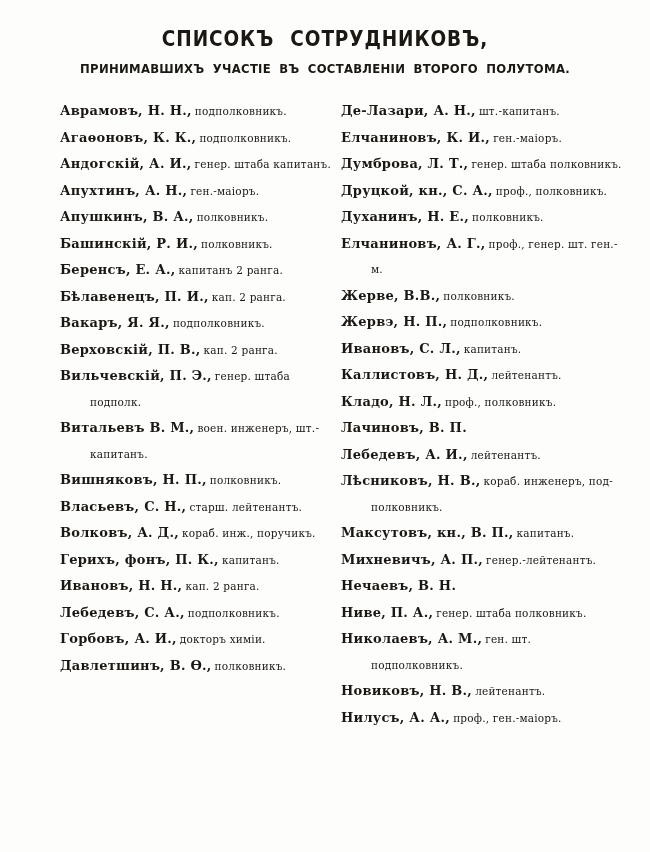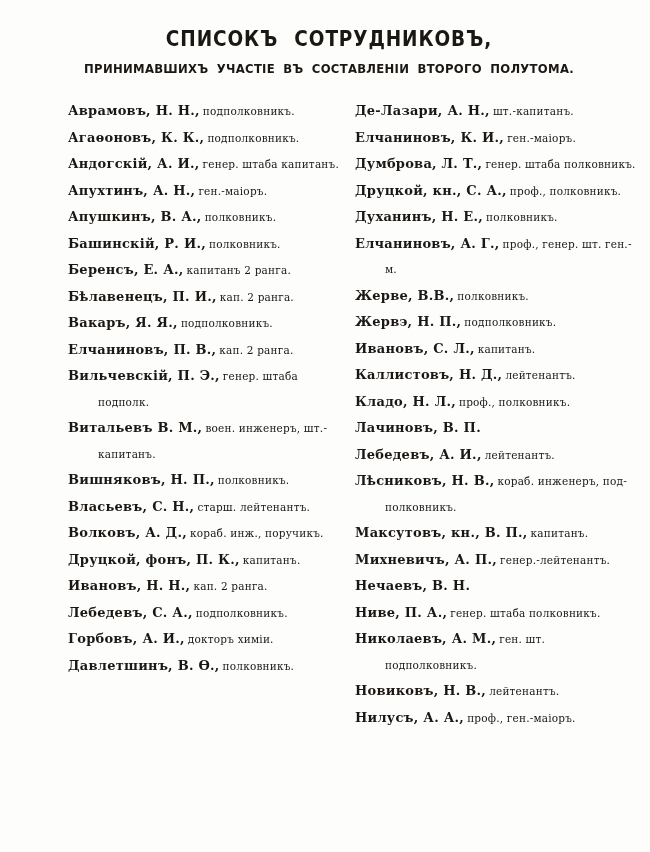--- a/index.html
+++ b/index.html
@@ -9,21 +9,20 @@
     width:650px; height:852px;
     background: var(--paper);
     font-family: "DejaVu Serif", serif;
     color: var(--ink);
   }
   .page {
     position:relative;
     width:650px; height:852px;
     background: var(--paper);
     overflow:hidden;
-    padding-left:8px;
   }
   .title {
     margin:27px 0 0 0;
     text-align:center;
     font-family:"DejaVu Sans", sans-serif;
     font-weight:bold;
     font-size:21px;
     line-height:24px;
     letter-spacing:1px;
     word-spacing:10px;
@@ -37,21 +36,20 @@
     font-weight:bold;
     font-size:12px;
     line-height:15px;
     letter-spacing:0.3px;
     word-spacing:4px;
     transform:scaleX(0.97);
     transform-origin:center;
   }
   .columns {
     display:flex;
-    gap:6px;
     margin:21px 0 0 60px;
   }
   .col { width:281px; }
   .entry {
     font-size:10.5px;
     line-height:25.5px;
     padding-left:30px;
     text-indent:-30px;
     white-space:normal;
   }
@@ -95,39 +93,39 @@
         <div class="entry">
     <span class="name">Беренсъ, Е. А.,</span><span class="rank">капитанъ 2 ранга.</span>
   </div>
         <div class="entry">
     <span class="name">Бѣлавенецъ, П. И.,</span><span class="rank">кап. 2 ранга.</span>
   </div>
         <div class="entry">
     <span class="name">Вакаръ, Я. Я.,</span><span class="rank">подполковникъ.</span>
   </div>
         <div class="entry">
-    <span class="name">Елчаниновъ, П. В.,</span><span class="rank">кап. 2 ранга.</span>
+    <span class="name">Верховскій, П. В.,</span><span class="rank">кап. 2 ранга.</span>
   </div>
         <div class="entry">
     <span class="name">Вильчевскій, П. Э.,</span><span class="rank">генер. штаба подполк.</span>
   </div>
         <div class="entry">
     <span class="name">Витальевъ В. М.,</span><span class="rank">воен. инженеръ, шт.-</span>
   <br><span class="rank" style="margin-left: 0px;">капитанъ.</span></div>
         <div class="entry">
     <span class="name">Вишняковъ, Н. П.,</span><span class="rank">полковникъ.</span>
   </div>
         <div class="entry">
     <span class="name">Власьевъ, С. Н.,</span><span class="rank">старш. лейтенантъ.</span>
   </div>
         <div class="entry">
     <span class="name">Волковъ, А. Д.,</span><span class="rank">кораб. инж., поручикъ.</span>
   </div>
         <div class="entry">
-    <span class="name">Друцкой, фонъ, П. К.,</span><span class="rank">капитанъ.</span>
+    <span class="name">Герихъ, фонъ, П. К.,</span><span class="rank">капитанъ.</span>
   </div>
         <div class="entry">
     <span class="name">Ивановъ, Н. Н.,</span><span class="rank">кап. 2 ранга.</span>
   </div>
         <div class="entry">
     <span class="name">Лебедевъ, С. А.,</span><span class="rank">подполковникъ.</span>
   </div>
         <div class="entry">
     <span class="name">Горбовъ, А. И.,</span><span class="rank">докторъ химіи.</span>
   </div>

